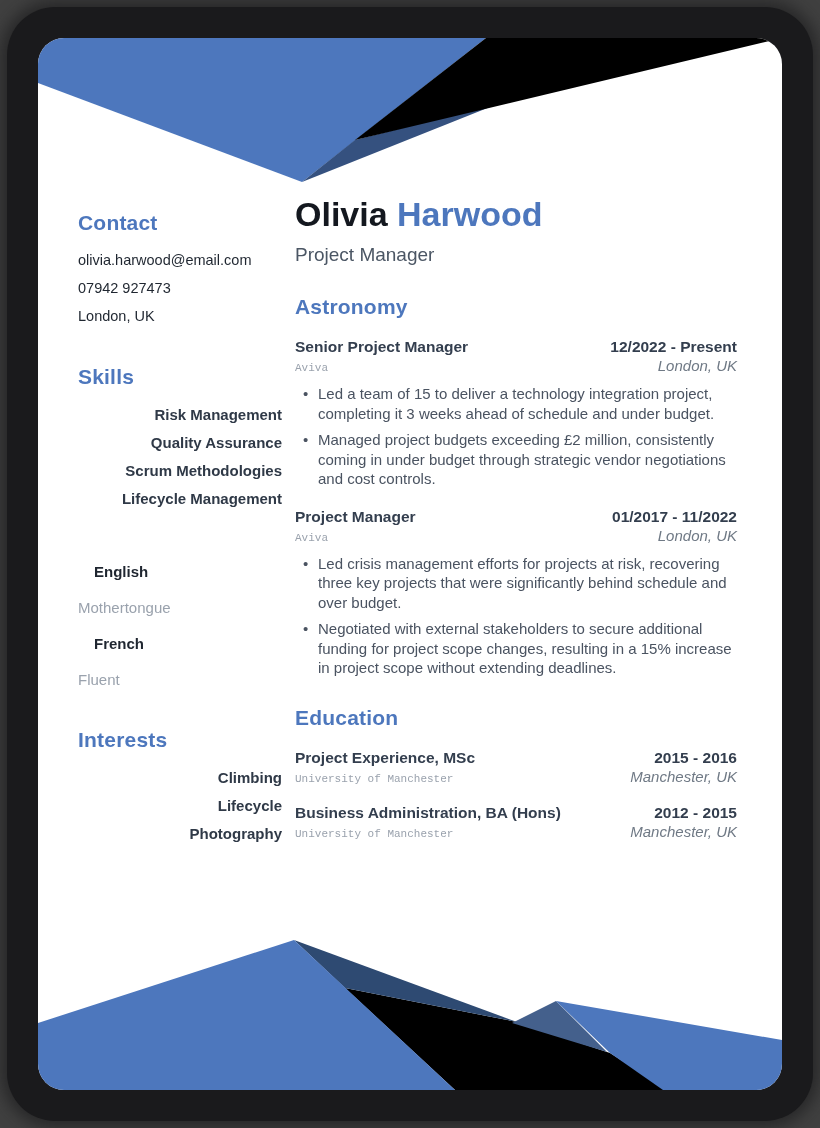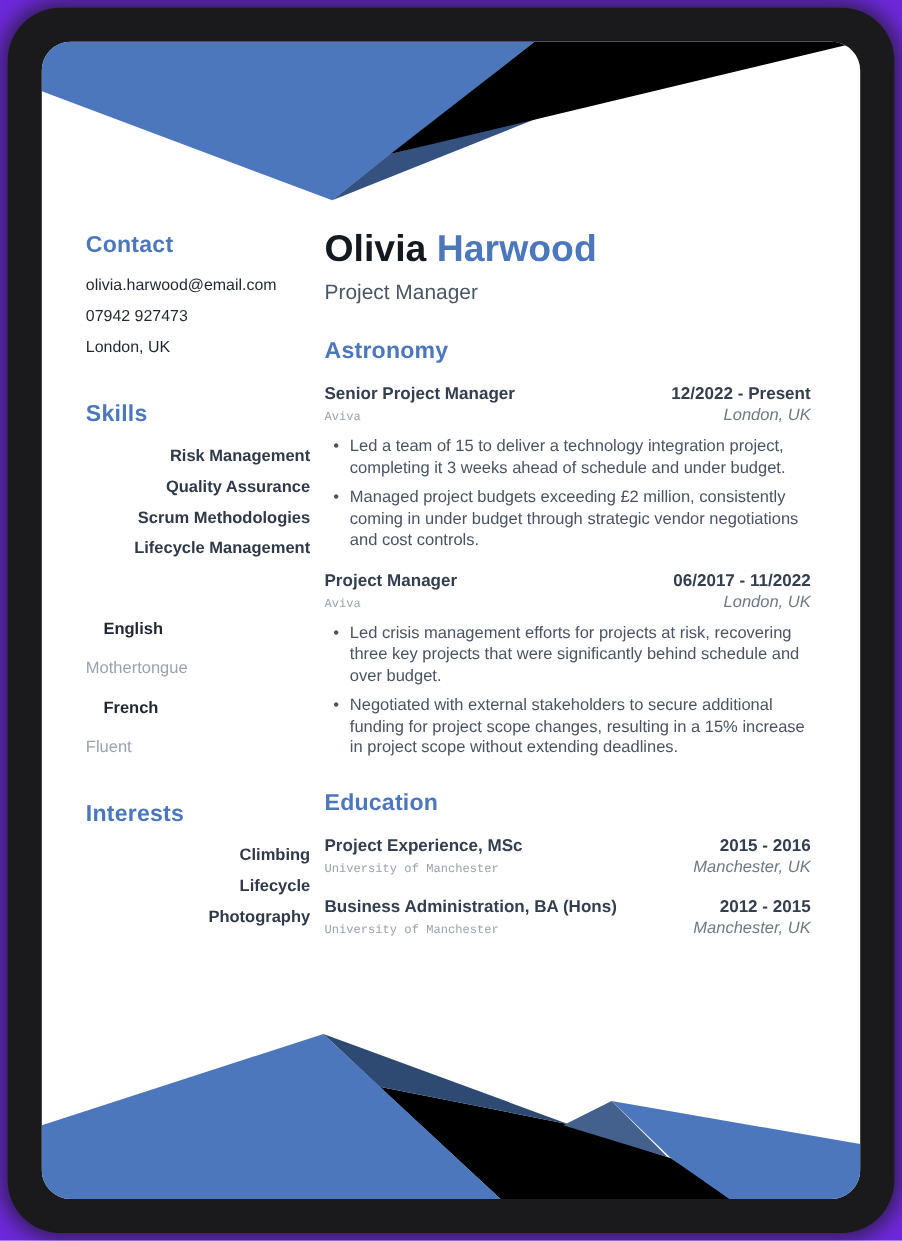--- a/index.html
+++ b/index.html
@@ -13,21 +13,21 @@
     --loc:#6f7985;
     --body:#4a5361;
     --subtitle:#4b5664;
   }
   html,body{margin:0;padding:0;}
   body{
     width:820px;height:1128px;background:#ffffff;
     font-family:"Liberation Sans", sans-serif;
     -webkit-font-smoothing:antialiased;
   }
-  .stage{position:relative;width:820px;height:1128px;overflow:hidden;background:#6d28d9;}
+  .stage{position:relative;width:820px;height:1128px;overflow:hidden;background:#404040;}
   .bezel{
     position:absolute;left:7px;top:7px;width:806px;height:1114px;
     background:#1a1a1c;border-radius:48px;
     box-shadow:0 0 16px 6px rgba(24,24,26,.65);
   }
   .card{
     position:absolute;left:38px;top:38px;width:744px;height:1052px;
     background:#ffffff;border-radius:26px;overflow:hidden;
   }
   .hdr-svg{position:absolute;top:0;left:0;display:block;}
@@ -44,21 +44,21 @@
   }
   .side-gap{height:28px;}
   .skill-item,.interest-item{
     font-size:15px;font-weight:600;color:#2f3947;line-height:18px;margin:0 0 10px 0;text-align:right;
   }
   .lang-item{margin:0 0 9px 0;}
   .lang-name{font-size:15px;font-weight:bold;color:var(--near-black);line-height:20px;margin:16px;}
   .lang-level{font-size:15px;color:var(--muted);line-height:20px;margin:0;}
 
   
-  .main{position:absolute;left:257px;top:168px;width:442px;}
+  .main{position:absolute;left:257px;top:156px;width:442px;}
   .name{font-size:34px;font-weight:bold;line-height:40px;margin:0 0 9px 0;color:#14181f;}
   .name .last{color:var(--accent);}
   .subtitle{font-size:19px;color:var(--subtitle);line-height:24px;margin:0 0 27px 0;}
   .sect-h{
     font-size:21px;font-weight:bold;color:var(--accent);
     margin:0 0 17px 0;line-height:26px;letter-spacing:.2px;
   }
   .row{display:flex;justify-content:space-between;align-items:baseline;}
   .job-title{font-size:15.5px;font-weight:bold;color:var(--ink);line-height:19px;}
   .job-dates{font-size:15.5px;font-weight:bold;color:var(--ink);line-height:19px;white-space:nowrap;}
@@ -148,21 +148,21 @@
         </div>
         <ul class="bullets">
           <li>Led a team of 15 to deliver a technology integration project, completing it 3 weeks ahead of schedule and under budget.</li>
           <li>Managed project budgets exceeding £2 million, consistently coming in under budget through strategic vendor negotiations and cost controls.</li>
         </ul>
       </div>
 
       <div class="exp-block">
         <div class="row">
           <span class="job-title">Project Manager</span>
-          <span class="job-dates">06/2017 - 11/2022</span>
+          <span class="job-dates">01/2017 - 11/2022</span>
         </div>
         <div class="row">
           <span class="job-company">Aviva</span>
           <span class="job-loc">London, UK</span>
         </div>
         <ul class="bullets">
           <li>Led crisis management efforts for projects at risk, recovering three key projects that were significantly behind schedule and over budget.</li>
           <li>Negotiated with external stakeholders to secure additional funding for project scope changes, resulting in a 15% increase in project scope without extending deadlines.</li>
         </ul>
       </div>

